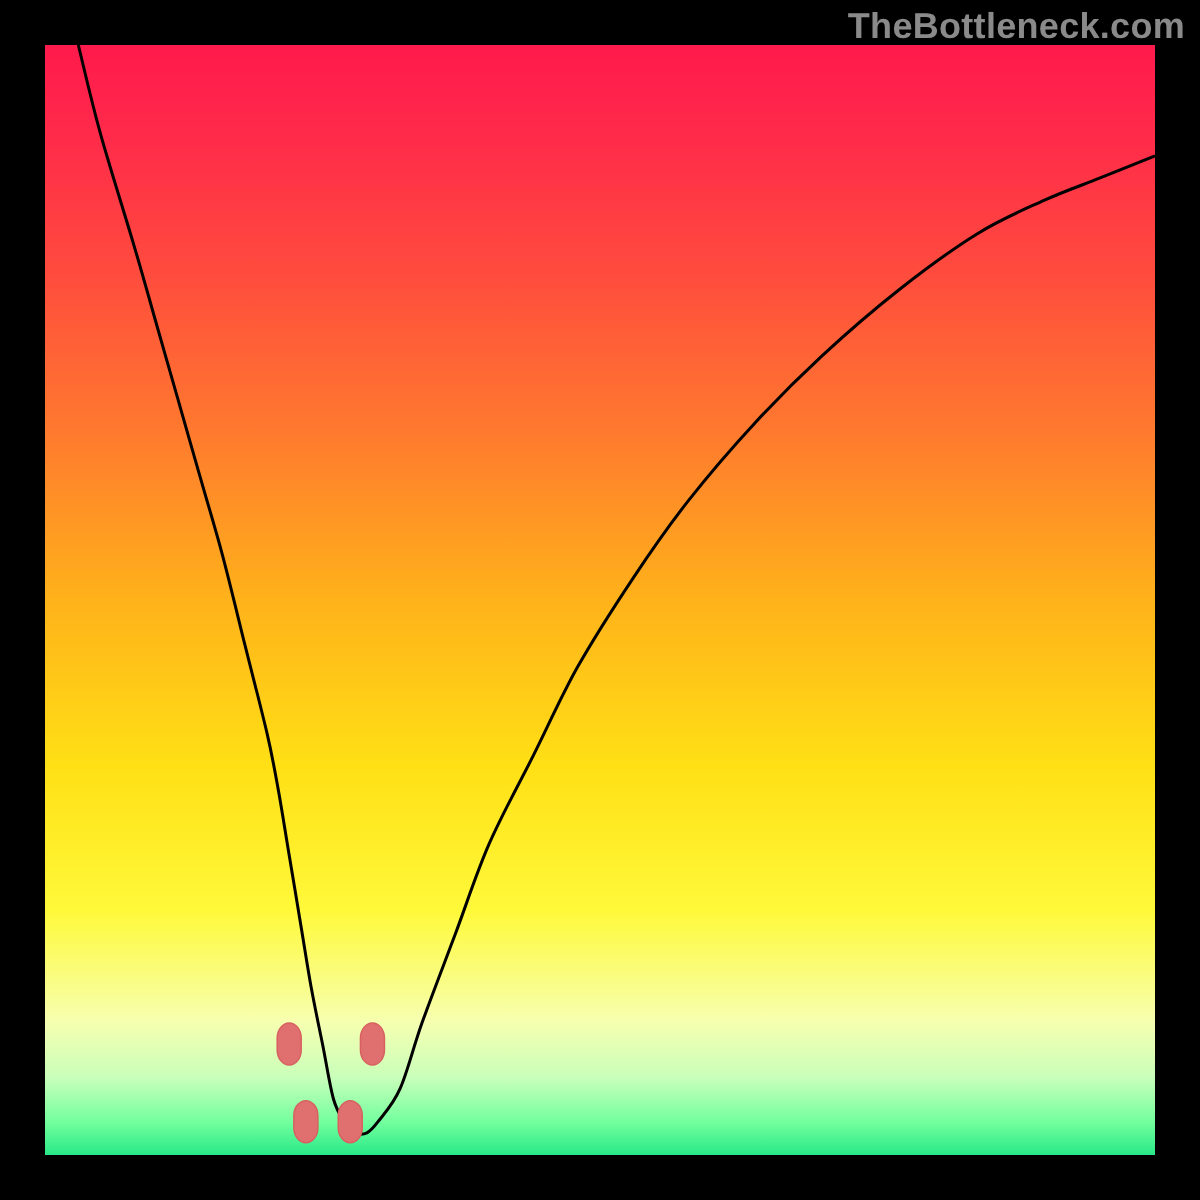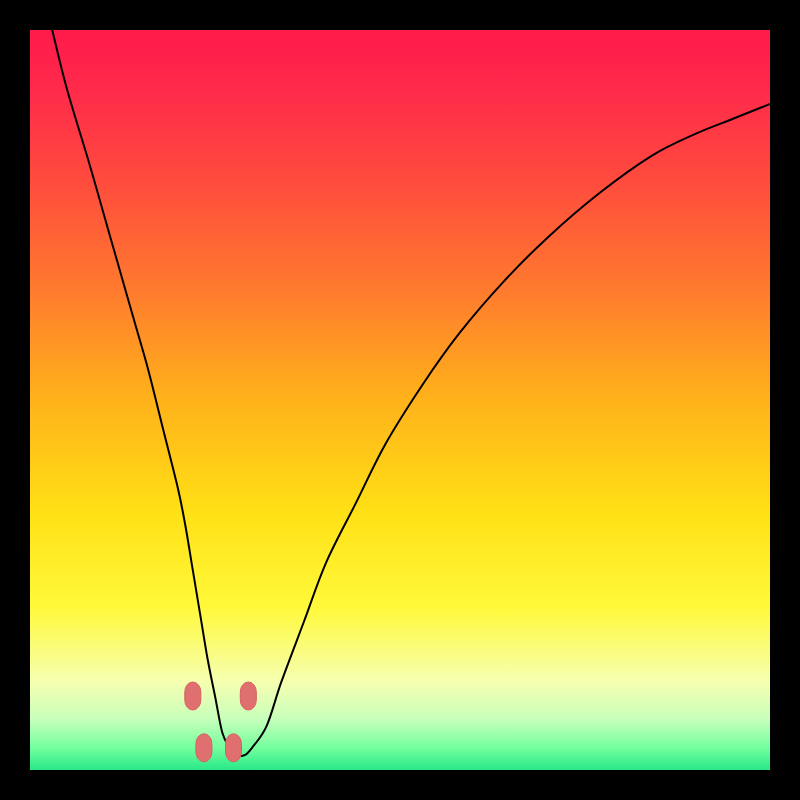--- a/index.html
+++ b/index.html
@@ -62,13 +62,14 @@
       <rect id="bg-rect" x="0" y="0" width="740" height="740" fill="url(#bg-grad)"></rect>
       <path id="curve" fill="none" stroke-width="2" d="M 22.2 0.0 C 24.7 9.9 30.8 37.0 37.0 59.2 C 43.2 81.4 53.0 112.2 59.2 133.2 C 65.4 154.2 69.1 167.7 74.0 185.0 C 78.9 202.3 83.9 219.5 88.8 236.8 C 93.7 254.1 98.7 271.3 103.6 288.6 C 108.5 305.9 113.5 321.9 118.4 340.4 C 123.3 358.9 128.3 379.9 133.2 399.6 C 138.1 419.3 144.3 442.8 148.0 458.8 C 151.7 474.8 152.9 482.2 155.4 495.8 C 157.9 509.4 160.3 525.4 162.8 540.2 C 165.3 555.0 167.7 569.8 170.2 584.6 C 172.7 599.4 175.1 615.4 177.6 629.0 C 180.1 642.6 182.5 653.7 185.0 666.0 C 187.5 678.3 189.9 694.4 192.4 703.0 C 194.9 711.6 197.3 714.1 199.8 717.8 C 202.3 721.5 204.7 724.0 207.2 725.2 C 209.7 726.4 212.1 726.4 214.6 725.2 C 217.1 724.0 218.3 722.7 222.0 717.8 C 225.7 712.9 231.9 706.7 236.8 695.6 C 241.7 684.5 245.4 668.5 251.6 651.2 C 257.8 633.9 266.4 611.7 273.8 592.0 C 281.2 572.3 287.4 552.5 296.0 532.8 C 304.6 513.1 315.7 493.3 325.6 473.6 C 335.5 453.9 344.1 434.1 355.2 414.4 C 366.3 394.7 379.9 373.7 392.2 355.2 C 404.5 336.7 415.6 320.7 429.2 303.4 C 442.8 286.1 458.8 267.6 473.6 251.6 C 488.4 235.6 502.0 222.0 518.0 207.2 C 534.0 192.4 552.5 176.4 569.8 162.8 C 587.1 149.2 605.6 135.7 621.6 125.8 C 637.6 115.9 652.4 109.8 666.0 103.6 C 679.6 97.4 690.7 93.7 703.0 88.8 C 715.3 83.9 733.8 76.5 740.0 74.0 " stroke="#000000"></path>
       <g id="markers">
           <rect x="154.8" y="652.0" width="16" height="28" rx="8" ry="10" fill="#e07070" stroke="#d86060" stroke-width="1"></rect>
           <rect x="165.9" y="703.8" width="16" height="28" rx="8" ry="10" fill="#e07070" stroke="#d86060" stroke-width="1"></rect>
           <rect x="195.5" y="703.8" width="16" height="28" rx="8" ry="10" fill="#e07070" stroke="#d86060" stroke-width="1"></rect>
           <rect x="210.3" y="652.0" width="16" height="28" rx="8" ry="10" fill="#e07070" stroke="#d86060" stroke-width="1"></rect>
         </g>
     </svg>
   </div>
+  <div class="watermark">TheBottleneck.com</div>
 </div>
 
 </body></html>

